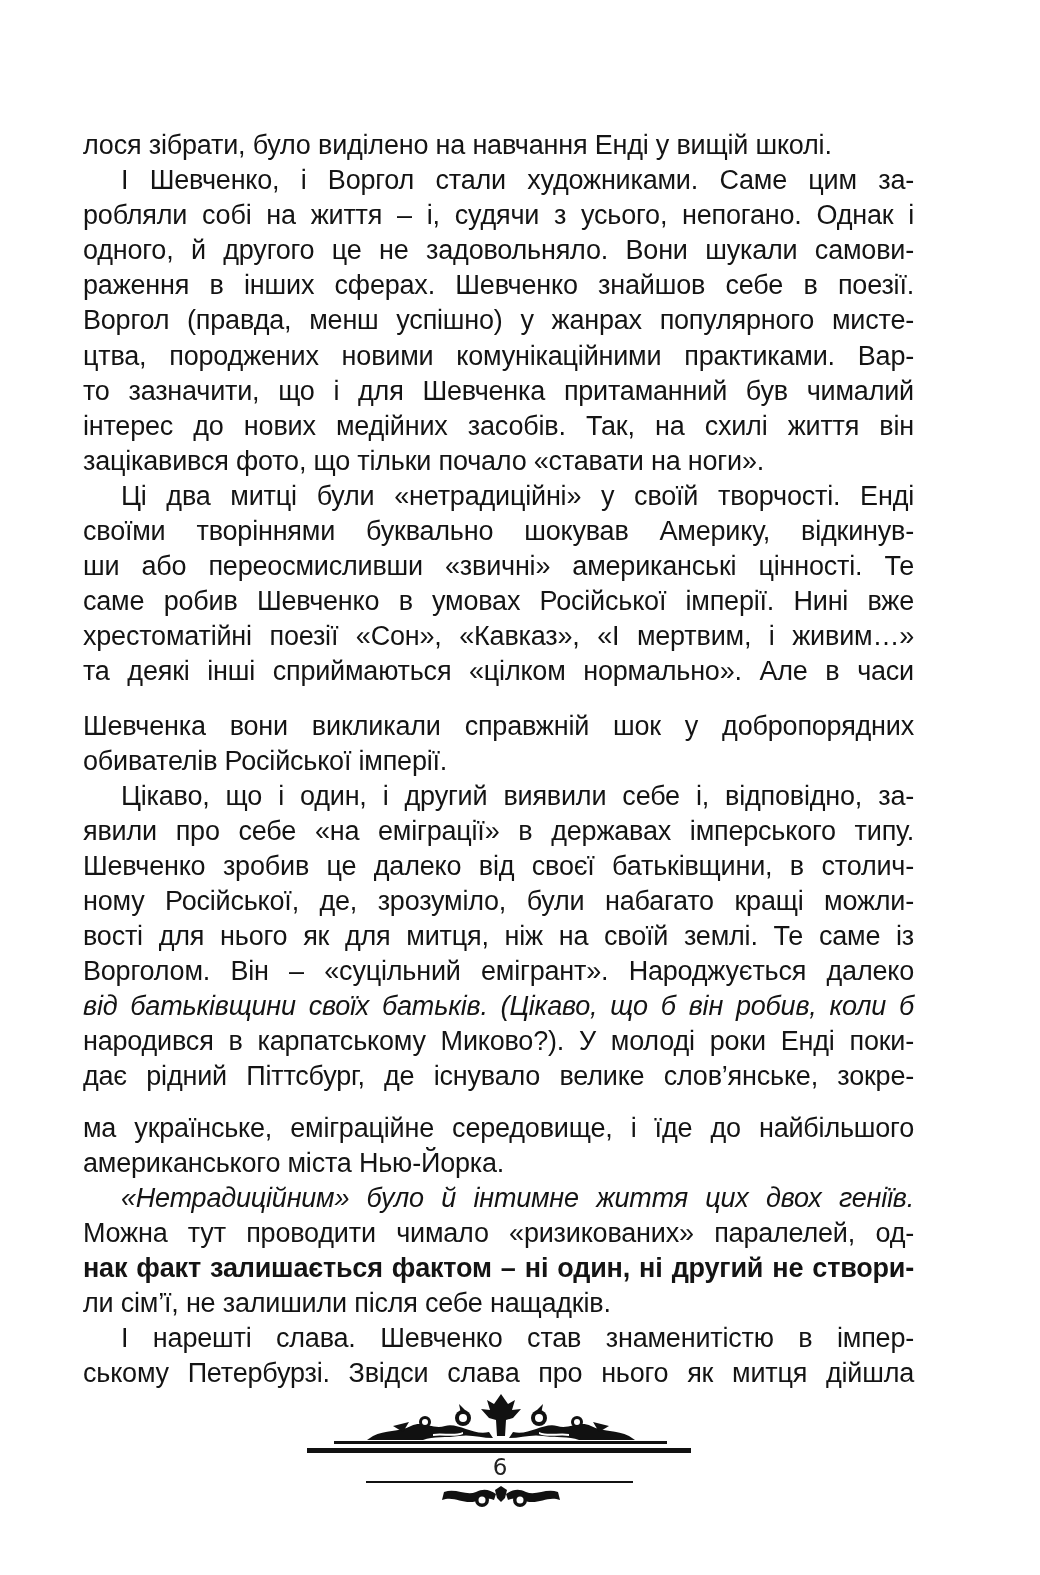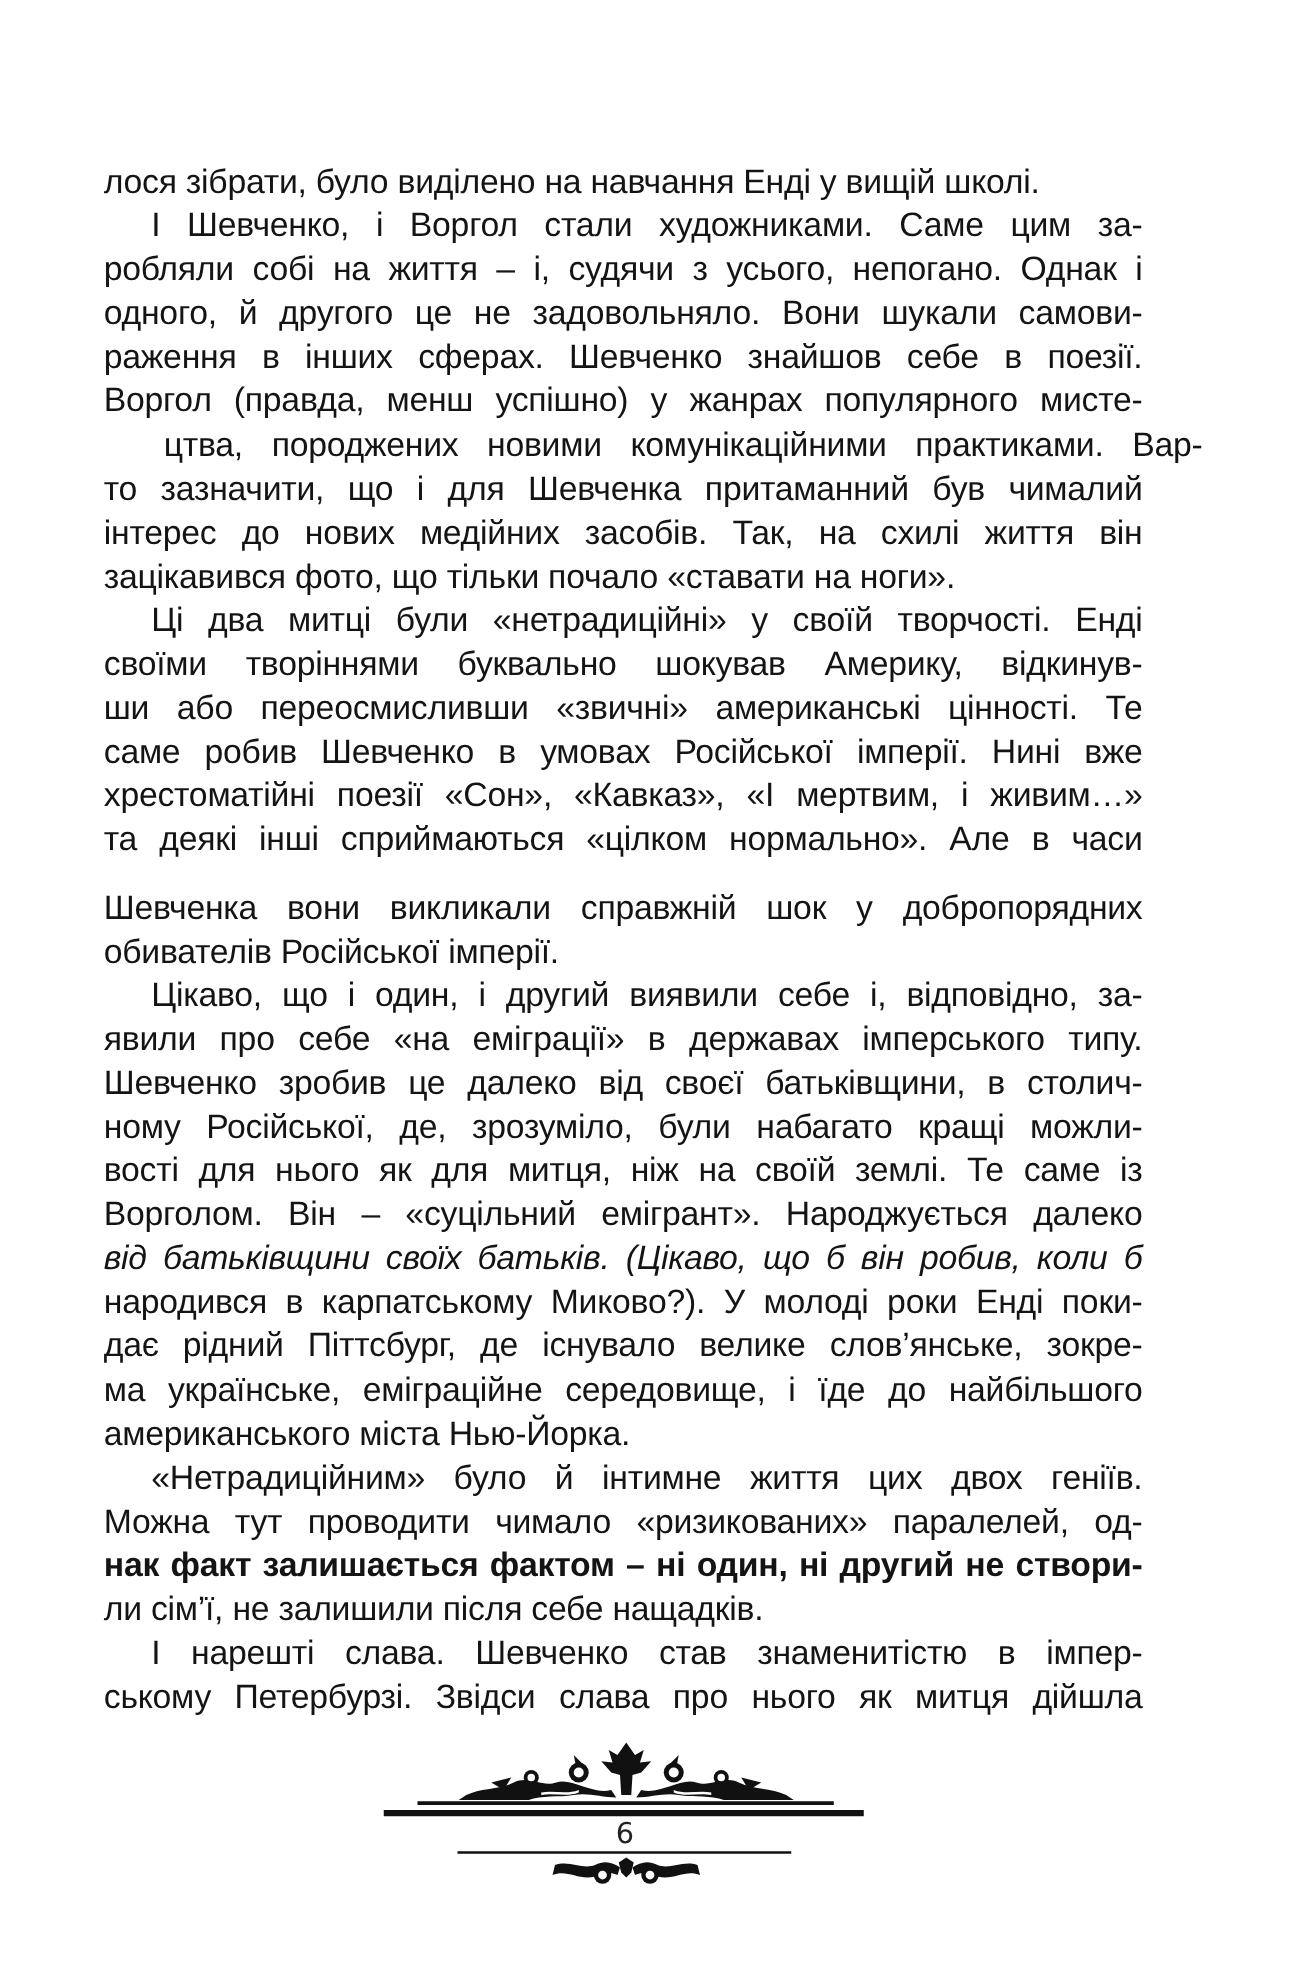--- a/index.html
+++ b/index.html
@@ -92,21 +92,21 @@
     <div class="line">
       <span class="line-inner" style="display: block; width: 831px;">одного, й другого це не задовольняло. Вони шукали самови-</span>
     </div>
     <div class="line">
       <span class="line-inner" style="display: block; width: 831px;">раження в інших сферах. Шевченко знайшов себе в поезії.</span>
     </div>
     <div class="line">
       <span class="line-inner" style="display: block; width: 831px;">Воргол (правда, менш успішно) у жанрах популярного мисте-</span>
     </div>
     <div class="line">
-      <span class="line-inner" style="display: block; width: 831px; margin-left: 48px;">цтва, породжених новими комунікаційними практиками. Вар-</span>
+      <span class="line-inner" style="display: block; width: 831px;">цтва, породжених новими комунікаційними практиками. Вар-</span>
     </div>
     <div class="line">
       <span class="line-inner" style="display: block; width: 831px;">то зазначити, що і для Шевченка притаманний був чималий</span>
     </div>
     <div class="line">
       <span class="line-inner" style="display: block; width: 831px;">інтерес до нових медійних засобів. Так, на схилі життя він</span>
     </div>
     <div class="line last"><span class="line-inner" style="display: inline-block; width: auto;">зацікавився фото, що тільки почало «ставати на ноги».</span></div>
     <div class="line indent">
       <span class="line-inner" style="display: block; width: 793px;">Ці два митці були «нетрадиційні» у своїй творчості. Енді</span>
@@ -151,25 +151,25 @@
     <div class="line">
       <span class="line-inner" style="display: block; width: 831px; font-style: italic;">від батьківщини своїх батьків. (Цікаво, що б він робив, коли б</span>
     </div>
     <div class="line">
       <span class="line-inner" style="display: block; width: 831px;">народився в карпатському Миково?). У молоді роки Енді поки-</span>
     </div>
     <div class="line">
       <span class="line-inner" style="display: block; width: 831px;">дає рідний Піттсбург, де існувало велике слов’янське, зокре-</span>
     </div>
     <div class="line">
-      <span class="line-inner" style="display: block; width: 831px;">ма українське, еміграційне середовище, і їде до найбільшого</span>
+      <span class="line-inner" style="display: block; width: 831px; margin-top: 16px;">ма українське, еміграційне середовище, і їде до найбільшого</span>
     </div>
     <div class="line last"><span class="line-inner" style="display: inline-block; width: auto;">американського міста Нью-Йорка.</span></div>
     <div class="line indent">
-      <span class="line-inner" style="display: block; width: 793px;">«Нетрадиційним» було й інтимне життя цих двох геніїв.</span>
+      <span class="line-inner" style="display: block; width: 793px; font-style: italic;">«Нетрадиційним» було й інтимне життя цих двох геніїв.</span>
     </div>
     <div class="line">
       <span class="line-inner" style="display: block; width: 831px;">Можна тут проводити чимало «ризикованих» паралелей, од-</span>
     </div>
     <div class="line">
       <span class="line-inner" style="display: block; width: 831px; font-weight: bold;">нак факт залишається фактом – ні один, ні другий не створи-</span>
     </div>
     <div class="line last"><span class="line-inner" style="display: inline-block; width: auto;">ли сім’ї, не залишили після себе нащадків.</span></div>
     <div class="line indent">
       <span class="line-inner" style="display: block; width: 793px;">І нарешті слава. Шевченко став знаменитістю в імпер-</span>

